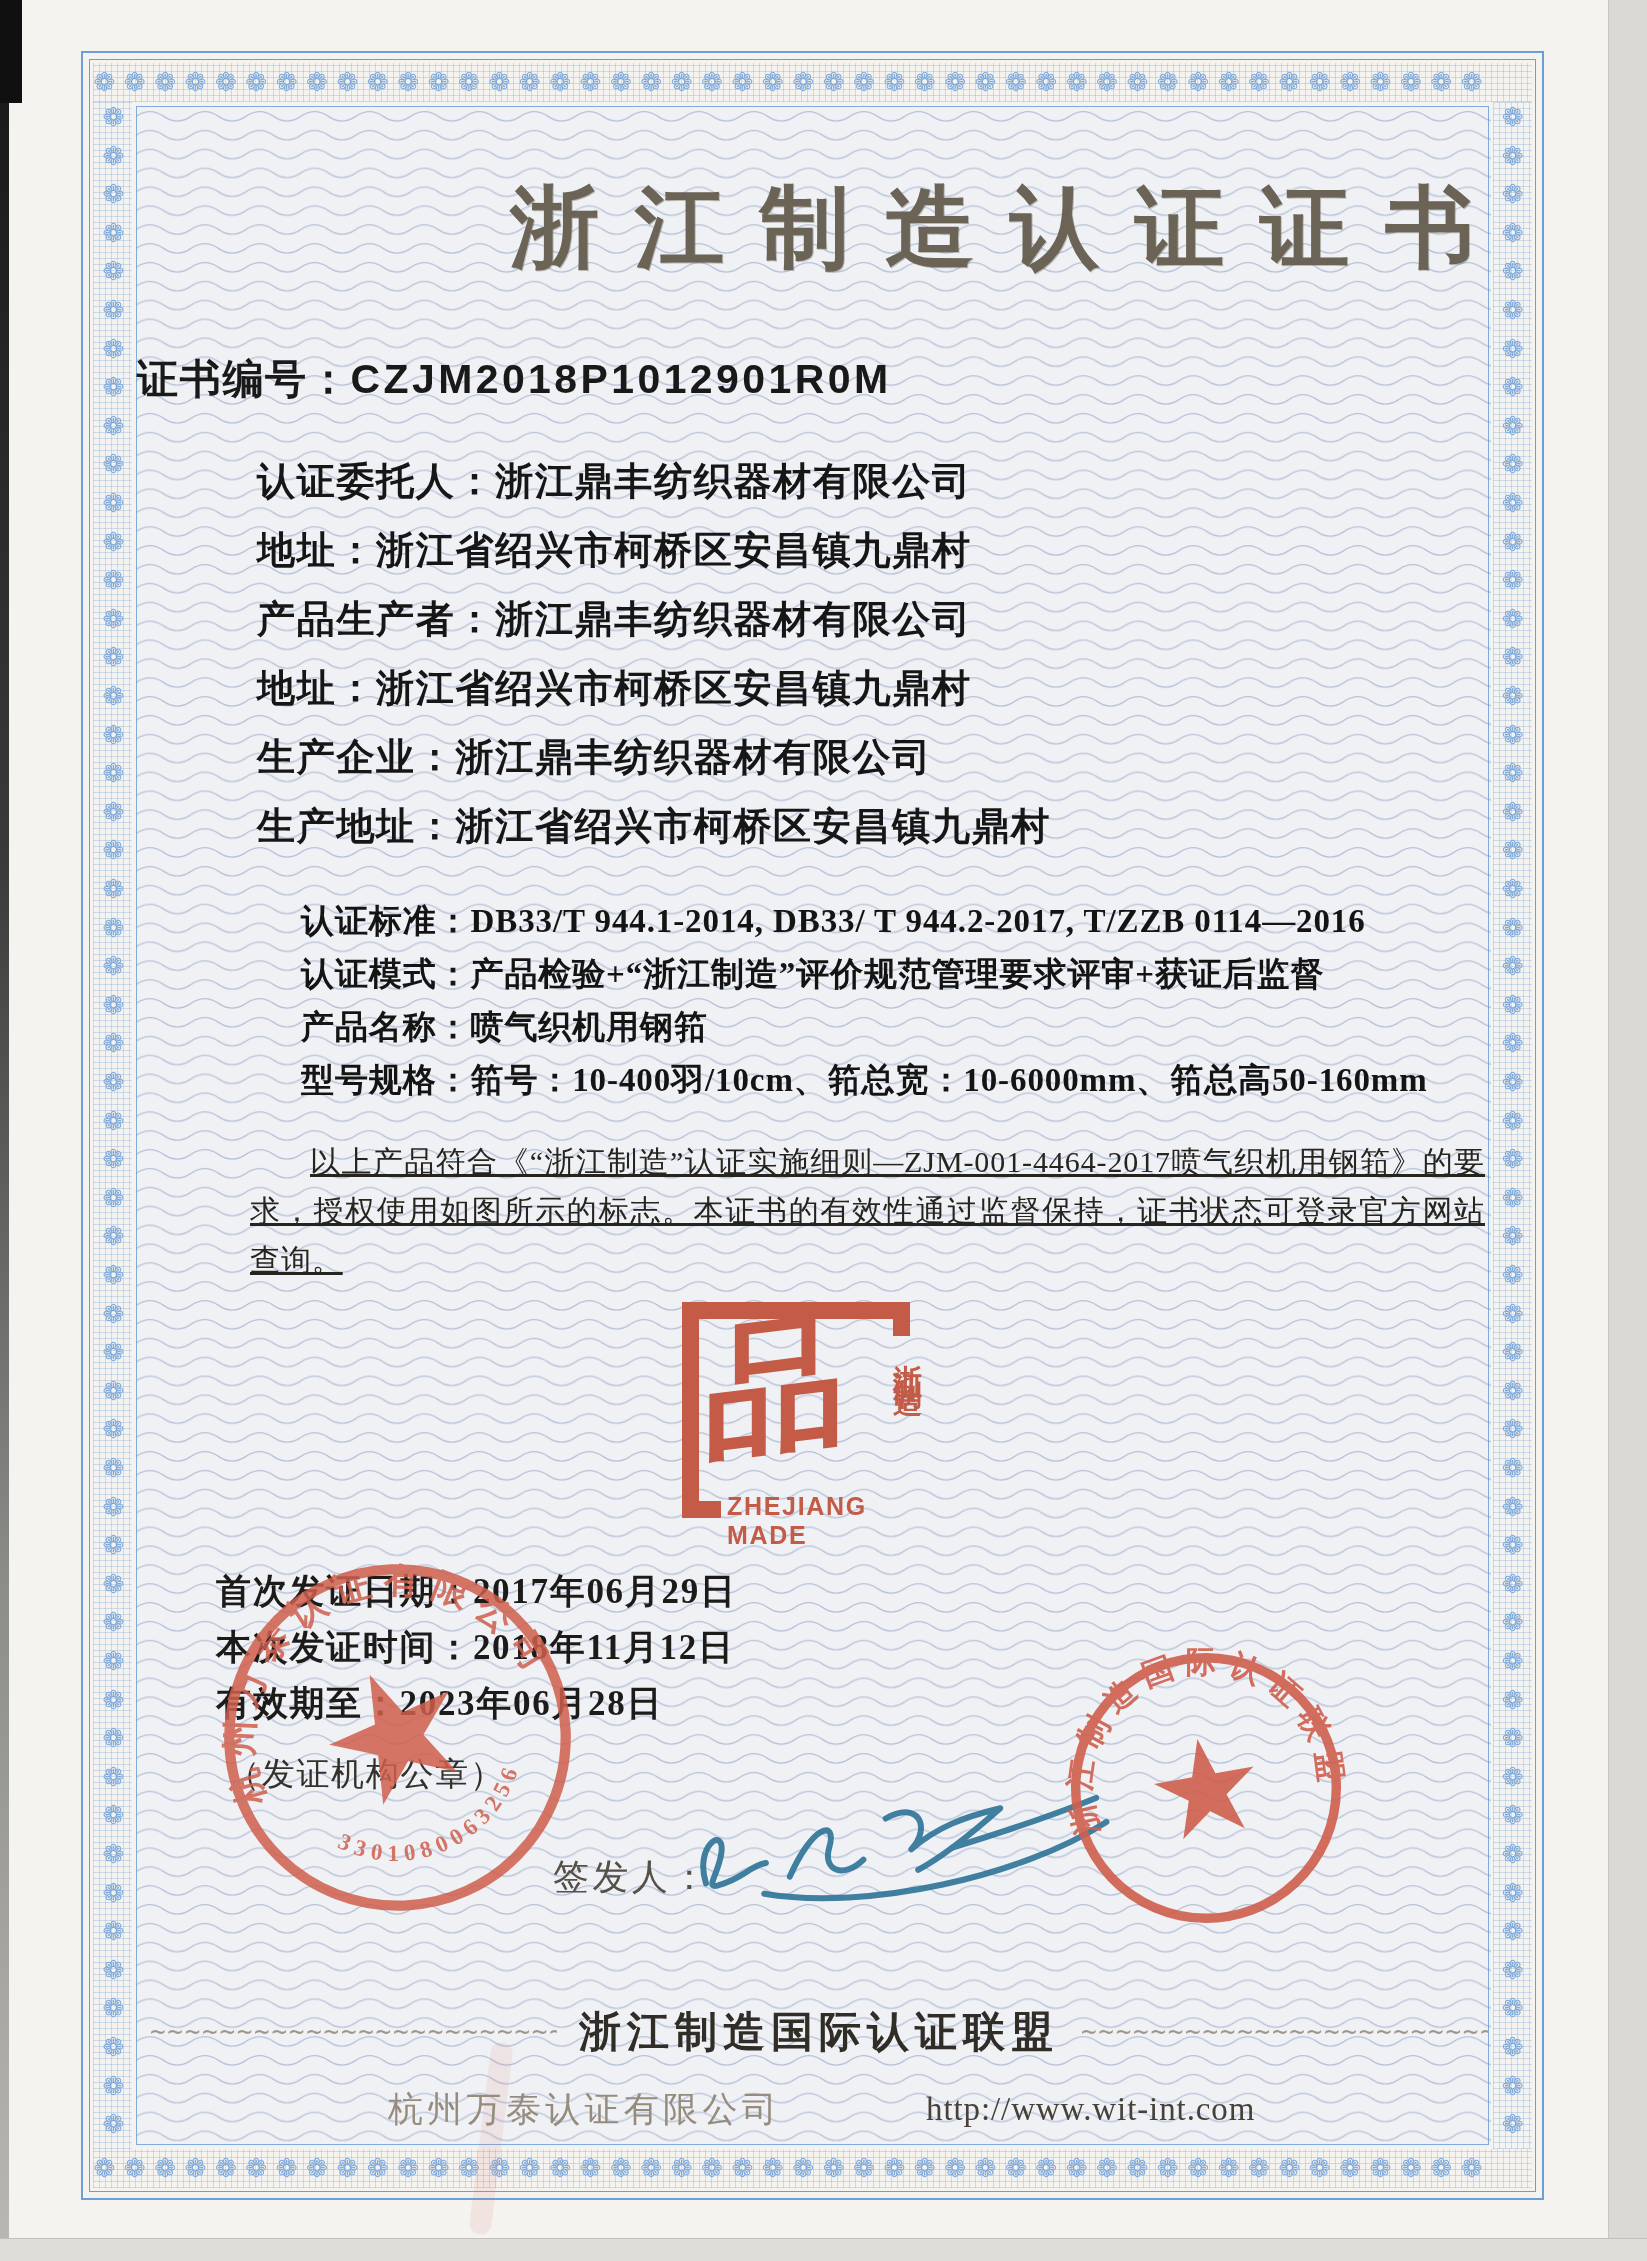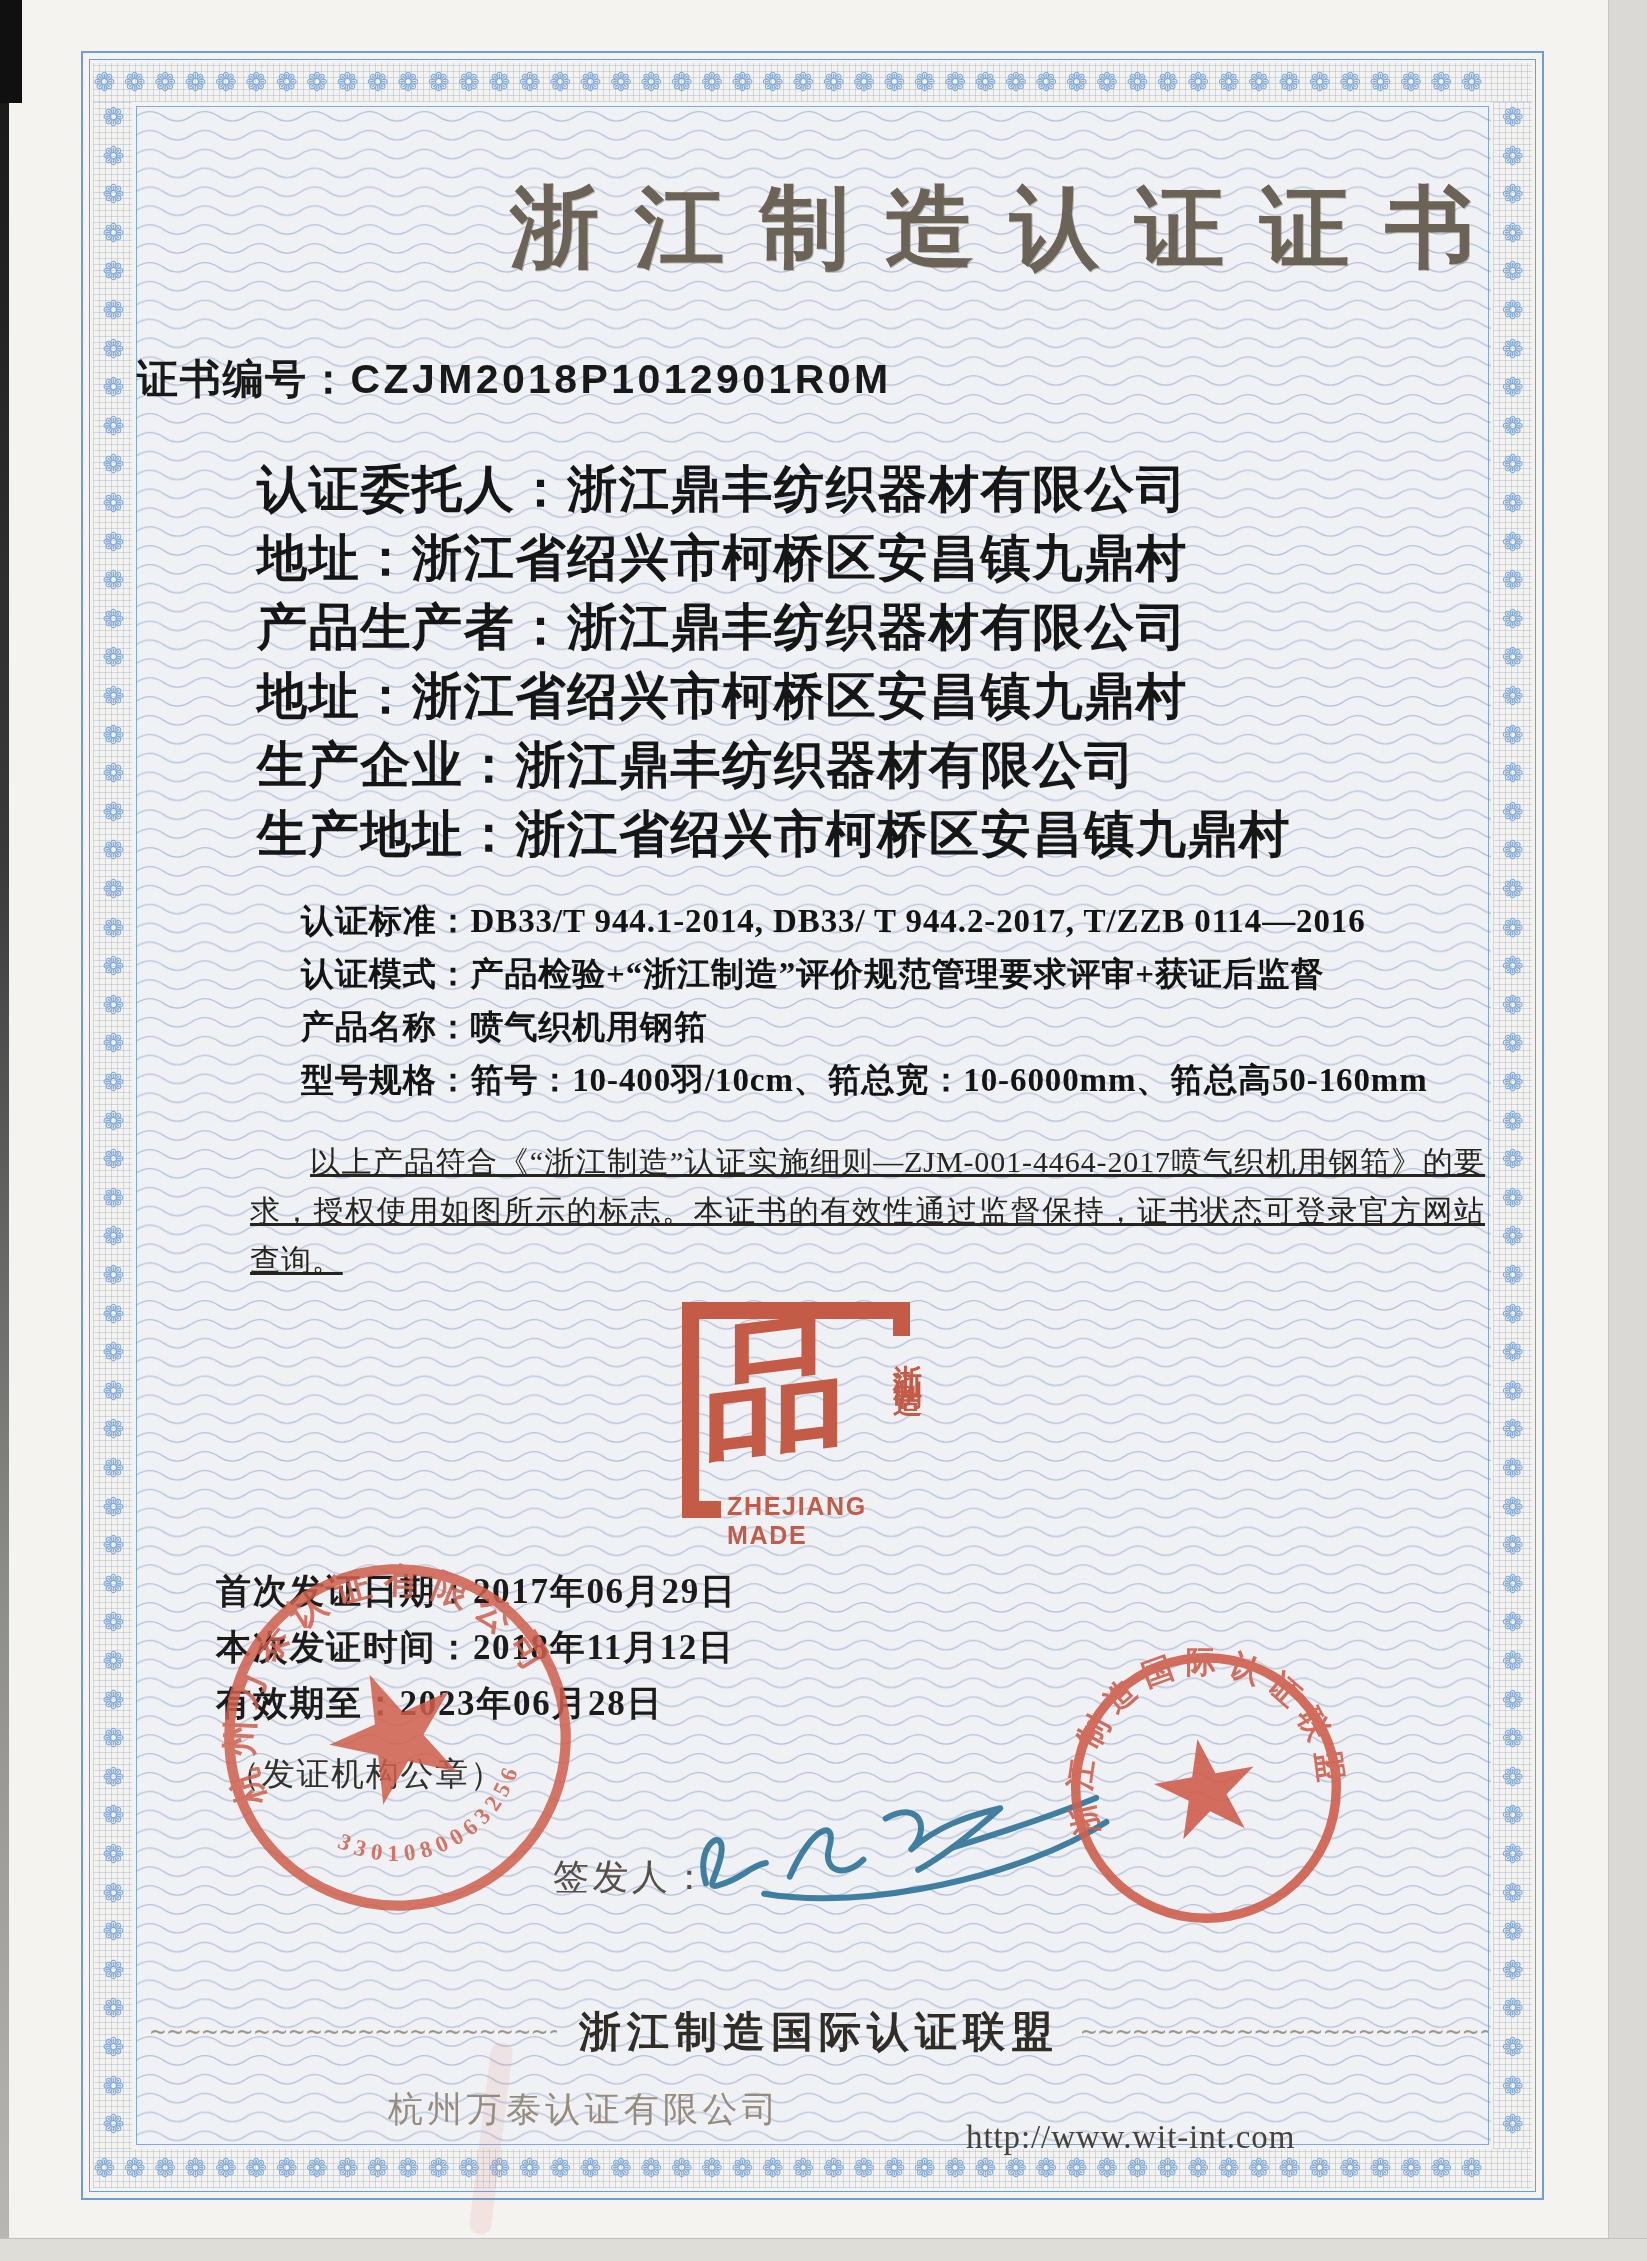--- a/index.html
+++ b/index.html
@@ -42,21 +42,21 @@
   
   .waves{position:absolute;left:136px;top:106px;}
   
   .page-title{position:absolute;left:137px;top:168px;width:1373px;text-align:right;
     font-size:89px;font-weight:bold;color:#6b6456;letter-spacing:36px;
     text-shadow:0.9px 0.9px 0 rgba(90,85,70,.35);}
   .cert-row{position:absolute;left:137px;top:352px;width:1373px;text-align:left;
     font-size:41px;font-weight:bold;color:#191919;letter-spacing:1.7px;}
   .cert-row .num{font-family:"Liberation Sans","DejaVu Sans",sans-serif;letter-spacing:3.4px;}
   .fields{position:absolute;left:257px;top:456px;}
-  .field-row{font-size:50px;font-weight:bold;color:#161616;height:69px;letter-spacing:1.7px;}
+  .field-row{font-size:38px;font-weight:bold;color:#161616;height:69px;letter-spacing:1.7px;}
   .specs{position:absolute;left:257px;top:899px;margin-left:44px;}
   .spec-row{font-size:33px;font-weight:bold;color:#141414;height:53px;letter-spacing:0.9px;}
   .statement{position:absolute;left:250px;top:1137px;width:1235px;
     font-size:30px;color:#26241f;line-height:49px;text-indent:2em;
     text-align:justify;letter-spacing:0.9px;text-decoration:underline;}
   
   .logo{position:absolute;left:682px;top:1302px;width:256px;height:221px;}
   .logo .bar{position:absolute;background:#c35b47;}
   .bar-left{left:0;top:0;width:17px;height:216px;}
   .bar-top{left:0;top:0;width:228px;height:17px;}
@@ -79,21 +79,21 @@
   .stamp-alliance{left:1062px;top:1644px;transform:rotate(-10deg);opacity:.9;}
   
   .alliance-row{position:absolute;left:150px;top:2004px;width:1338px;display:flex;
     align-items:center;gap:22px;}
   .scroll{flex:1;height:31px;overflow:hidden;white-space:nowrap;color:#8a8070;
     font-size:26px;letter-spacing:1.7px;line-height:29px;opacity:.8;
     font-family:"DejaVu Sans Mono",monospace;}
   .alliance-name{font-size:42px;font-weight:bold;color:#302d27;letter-spacing:6px;white-space:nowrap;}
   .footer-company{position:absolute;left:388px;top:2086px;font-size:35px;
     color:#968c7e;letter-spacing:4.3px;}
-  .footer-url{position:absolute;left:966px;top:2091px;font-size:33px;color:#46423a;letter-spacing:0.9px;margin-top:28px;}
+  .footer-url{position:absolute;left:926px;top:2091px;font-size:33px;color:#46423a;letter-spacing:0.9px;}
 </style>
 </head>
 <body>
 
 <div class="scan-edge-left"></div>
 <div class="scan-corner-tl"></div>
 <div class="scan-edge-right"></div>
 <div class="scan-edge-bottom"></div>
 
 <svg class="waves" width="1355" height="2041" viewBox="0 0 1579 2379">

